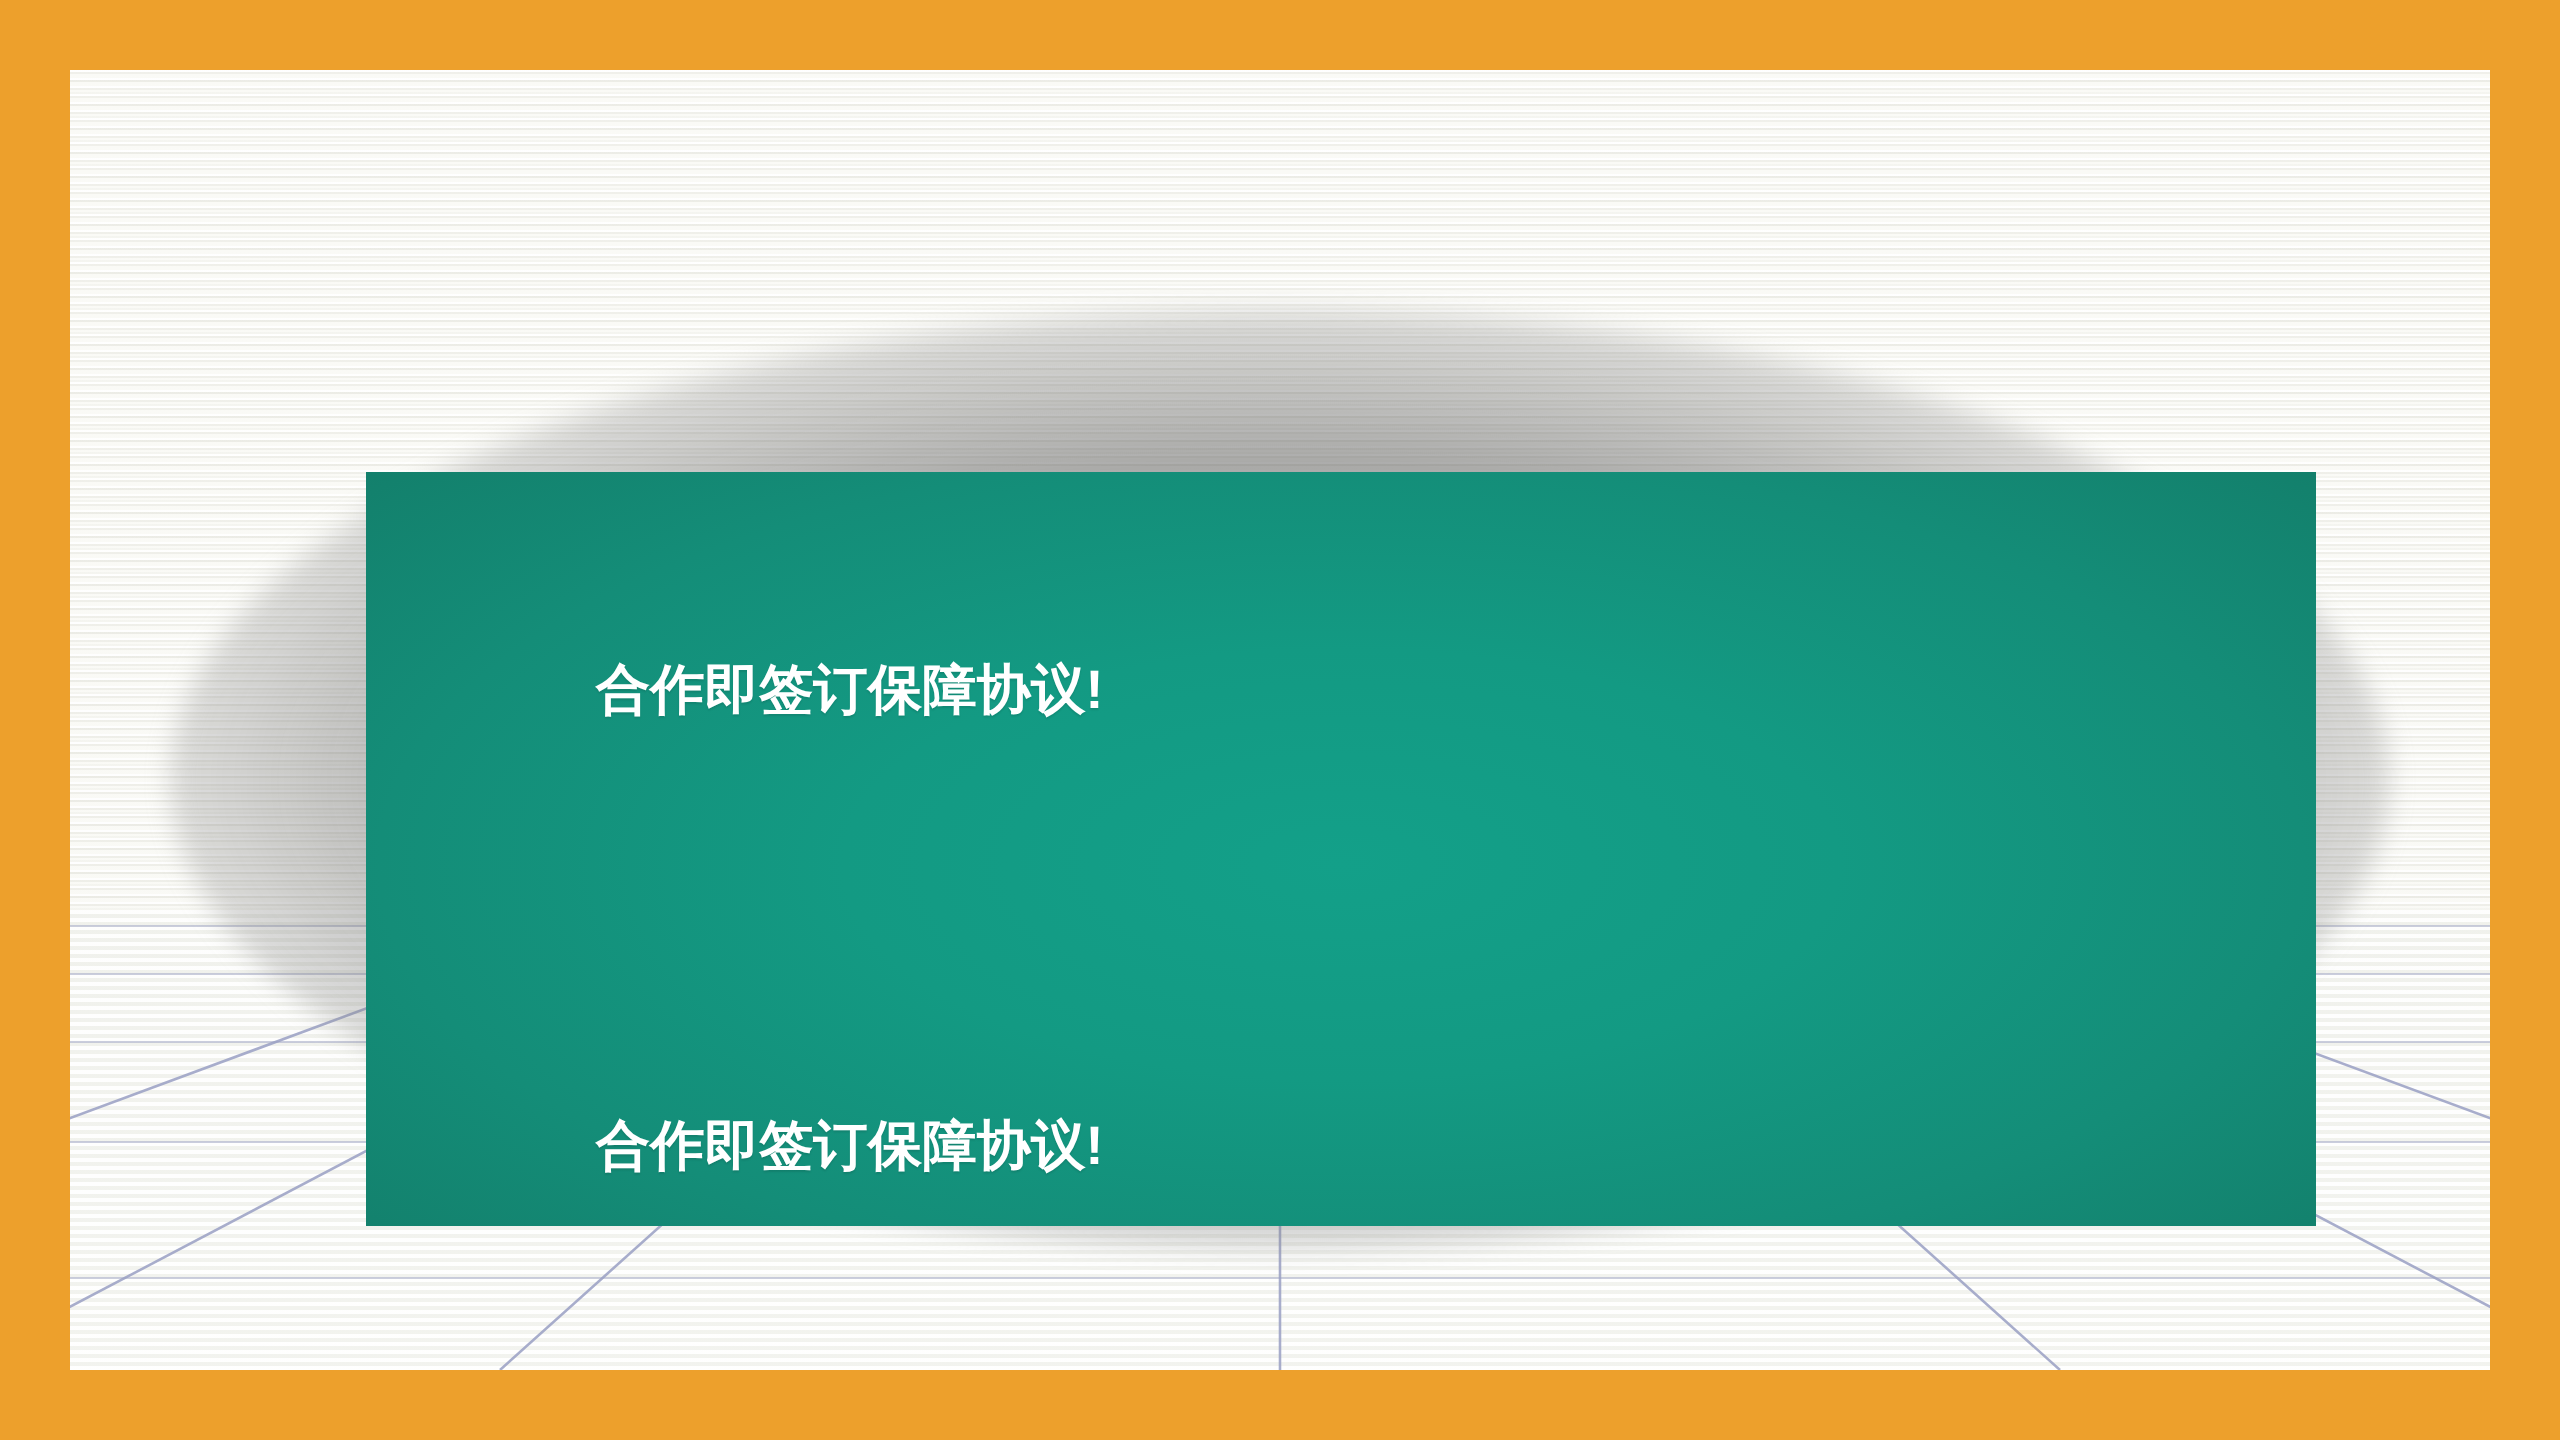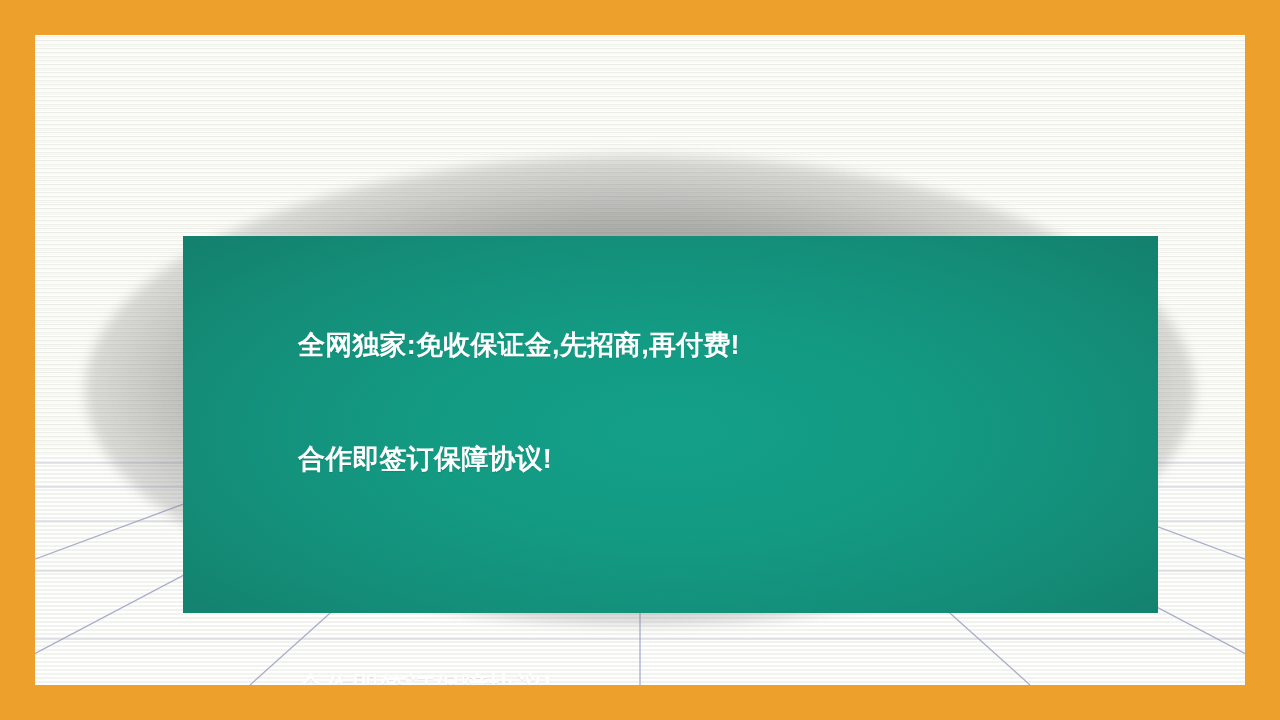--- a/index.html
+++ b/index.html
@@ -177,21 +177,20 @@
         <line x1="605" y1="300" x2="995" y2="650"></line>
         <line x1="605" y1="300" x2="1270" y2="650"></line>
         <line x1="605" y1="300" x2="1550" y2="650"></line>
       </g>
     </svg>
 
     <div class="shadow-ellipse"></div>
 
     <div class="panel">
       <div class="panel-text">
-        <span class="line">全网独家:免收保证金,先招商,再付费!</span>
         <span class="line">合作即签订保障协议!</span>
         <span class="line blank"></span>
         <span class="line">合作即签订保障协议!</span>
         
         
         
         
         
       </div>
     </div>

